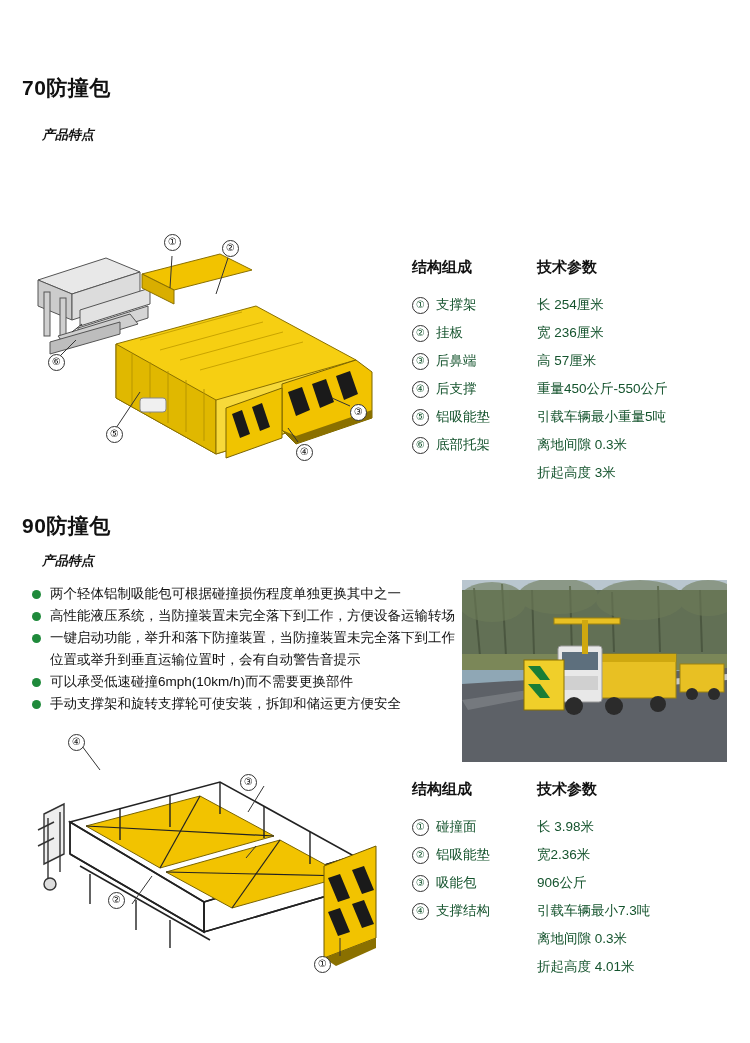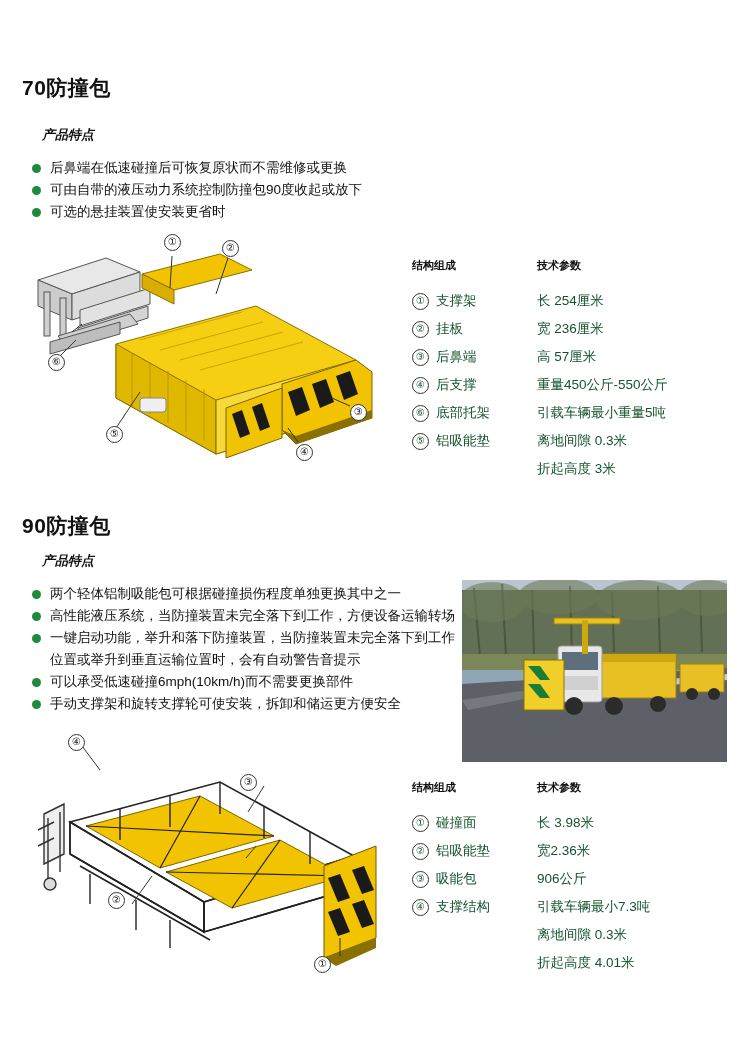--- a/index.html
+++ b/index.html
@@ -55,21 +55,21 @@
     width: 9px;
     height: 9px;
     border-radius: 50%;
     background: #1f8a3b;
     display: block;
   }
   .spec-table {
     position: absolute;
   }
   .spec-head {
-    font-size: 11px;
+    font-size: 15px;
     font-weight: bold;
     color: #111;
     margin-bottom: 14px;
   }
   .spec-row {
     font-size: 13.5px;
     line-height: 28px;
     color: #14532d;
     white-space: nowrap;
   }
@@ -126,25 +126,20 @@
 </style>
 </head>
 <body>
 
 <div class="page">
 
   <div class="section-title" style="left:22px; top:74px;text-align:right;">70防撞包</div>
 
   <div class="sub-title" style="left:42px; top:126px;">产品特点</div>
 
-  <ul class="bullets" style="left:30px; top:158px; width:440px;">
-    <li><span class="dot"></span><span>后鼻端在低速碰撞后可恢复原状而不需维修或更换</span></li>
-    <li><span class="dot"></span><span>可由自带的液压动力系统控制防撞包90度收起或放下</span></li>
-    <li><span class="dot"></span><span>可选的悬挂装置使安装更省时</span></li>
-  </ul>
 
   <div class="fig" style="left:20px; top:232px; width:370px; height:250px;">
     <svg width="370" height="250" viewBox="0 0 370 250">
 
       <g stroke="#555" stroke-width="1" fill="#d8d8d8">
         <polygon points="18,48 86,26 120,40 52,62" fill="#e8e8e8"></polygon>
         <polygon points="18,48 18,74 52,88 52,62" fill="#cccccc"></polygon>
         <polygon points="52,62 52,88 120,66 120,40" fill="#dcdcdc"></polygon>
         <rect x="24" y="60" width="6" height="44" fill="#d0d0d0"></rect>
         <rect x="40" y="66" width="6" height="44" fill="#d0d0d0"></rect>
@@ -223,22 +218,22 @@
       </div>
   </div>
 
   <div class="spec-table" style="left:412px; top:258px; width:300px; height:220px;">
     <div class="col-left">
       <div class="spec-head">结构组成</div>
       <div class="spec-row"><span class="circnum">①</span><span>支撑架</span></div>
       <div class="spec-row"><span class="circnum">②</span><span>挂板</span></div>
       <div class="spec-row"><span class="circnum">③</span><span>后鼻端</span></div>
       <div class="spec-row"><span class="circnum">④</span><span>后支撑</span></div>
+      <div class="spec-row"><span class="circnum">⑤</span><span>铝吸能垫</span></div>
       <div class="spec-row"><span class="circnum">⑥</span><span>底部托架</span></div>
-      <div class="spec-row"><span class="circnum">⑤</span><span>铝吸能垫</span></div>
     </div>
     <div class="col-right">
       <div class="spec-head">技术参数</div>
       <div class="spec-row">长 254厘米</div>
       <div class="spec-row">宽 236厘米</div>
       <div class="spec-row">高 57厘米</div>
       <div class="spec-row">重量450公斤-550公斤</div>
       <div class="spec-row">引载车辆最小重量5吨</div>
       <div class="spec-row">离地间隙 0.3米</div>
       <div class="spec-row">折起高度 3米</div>

